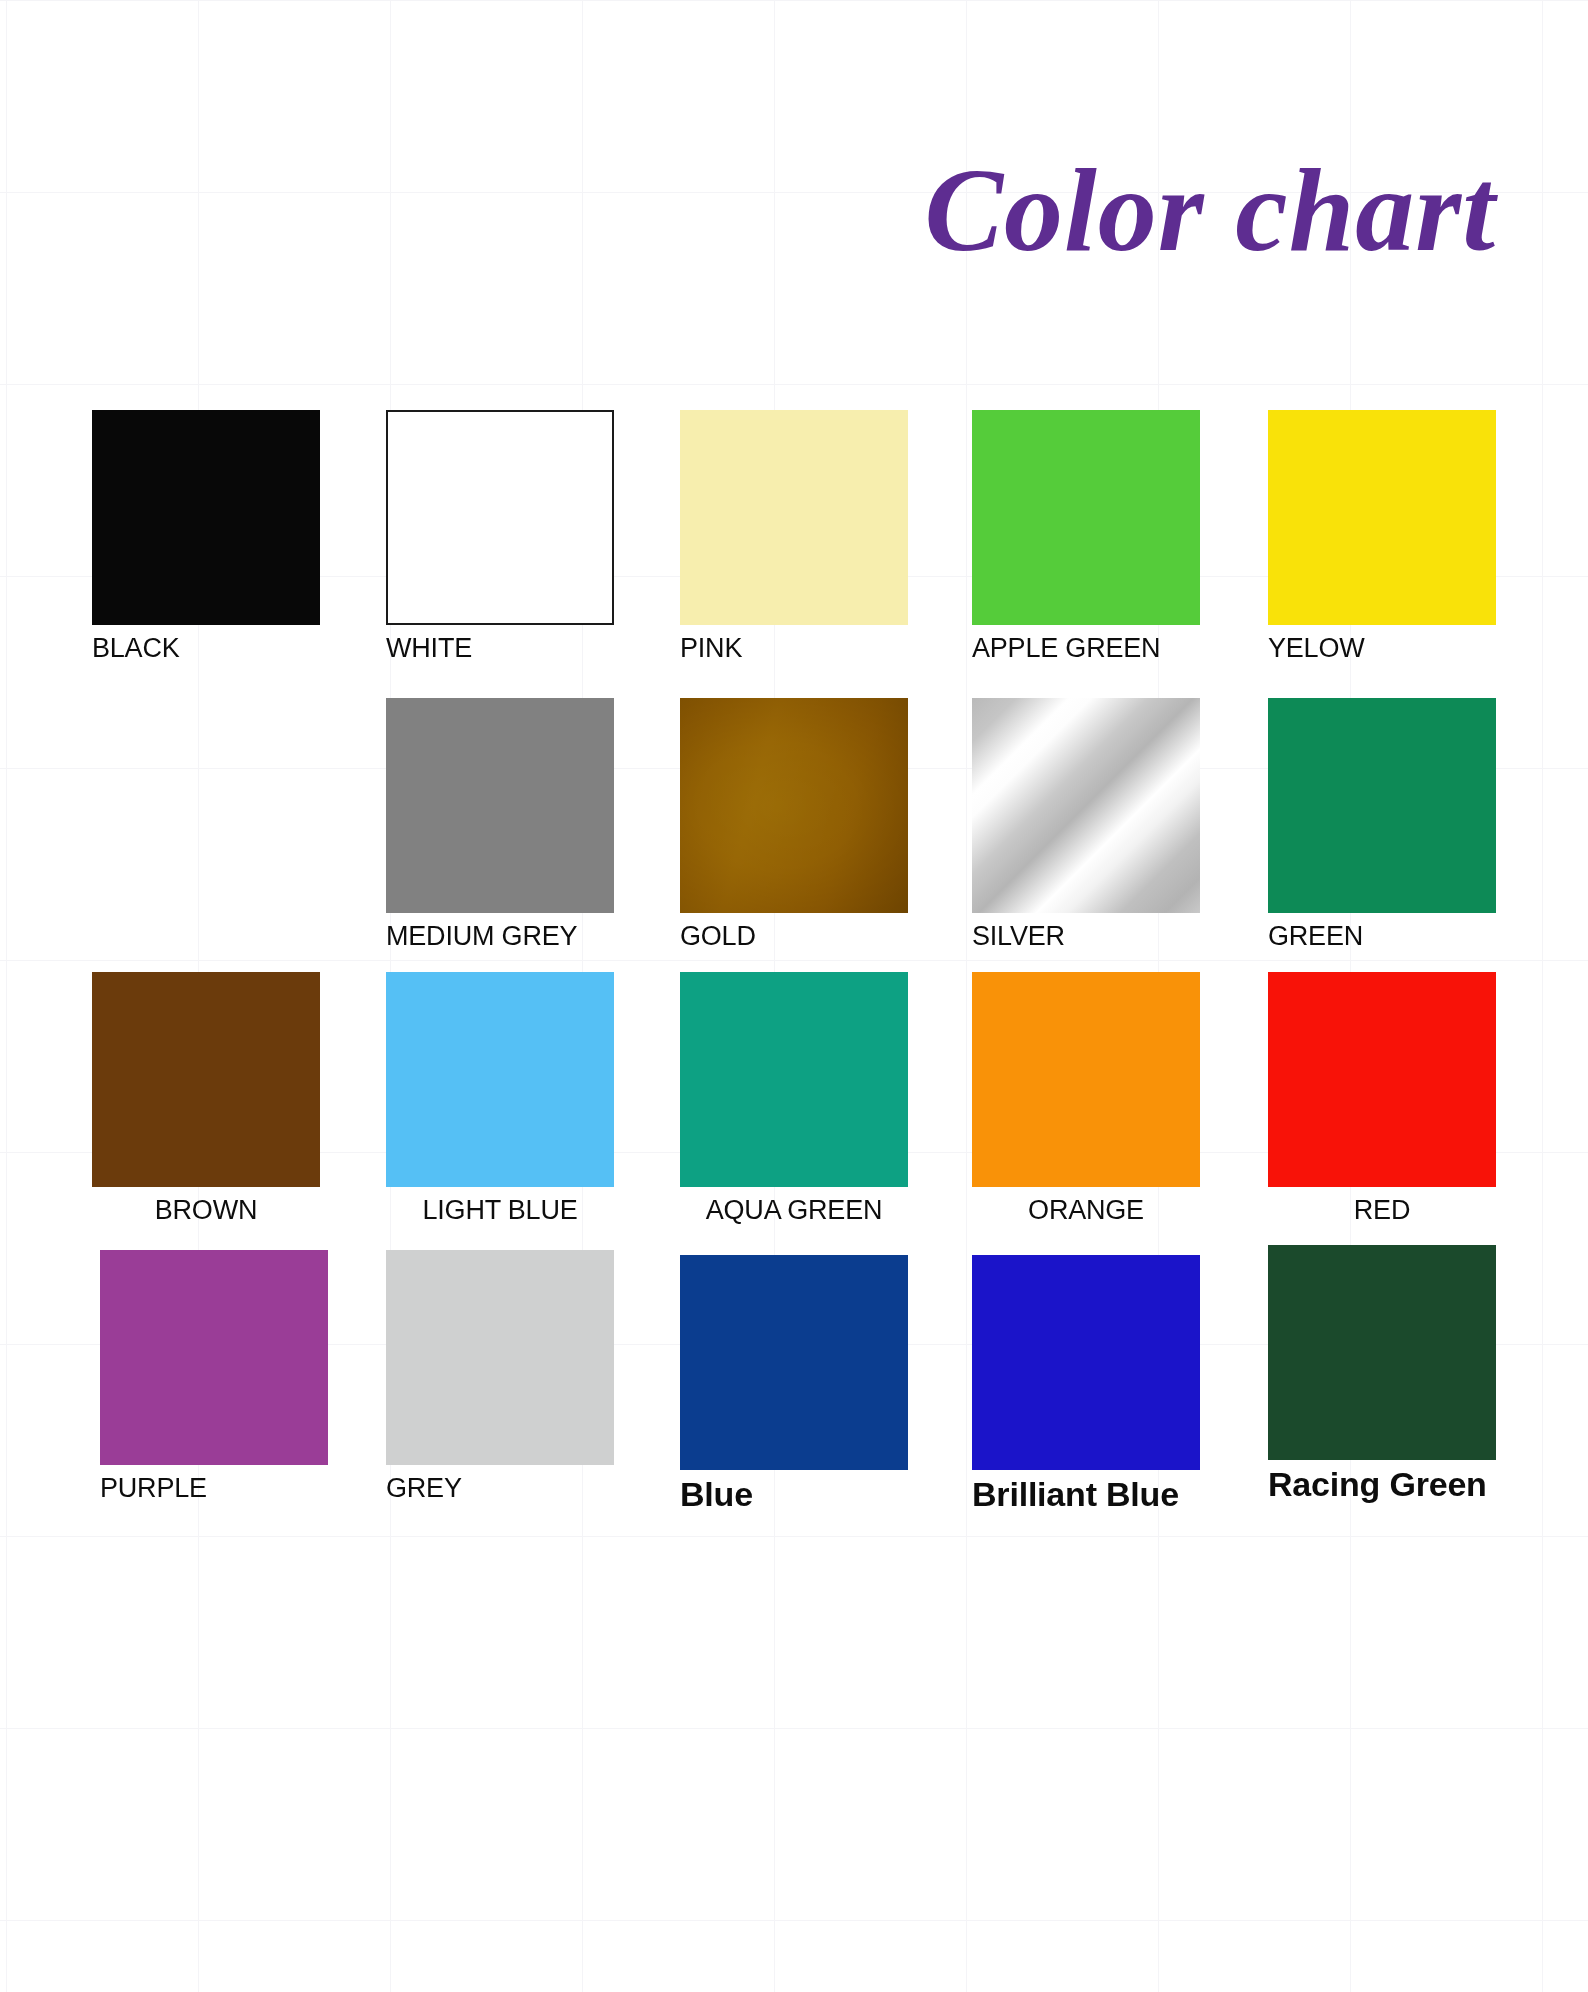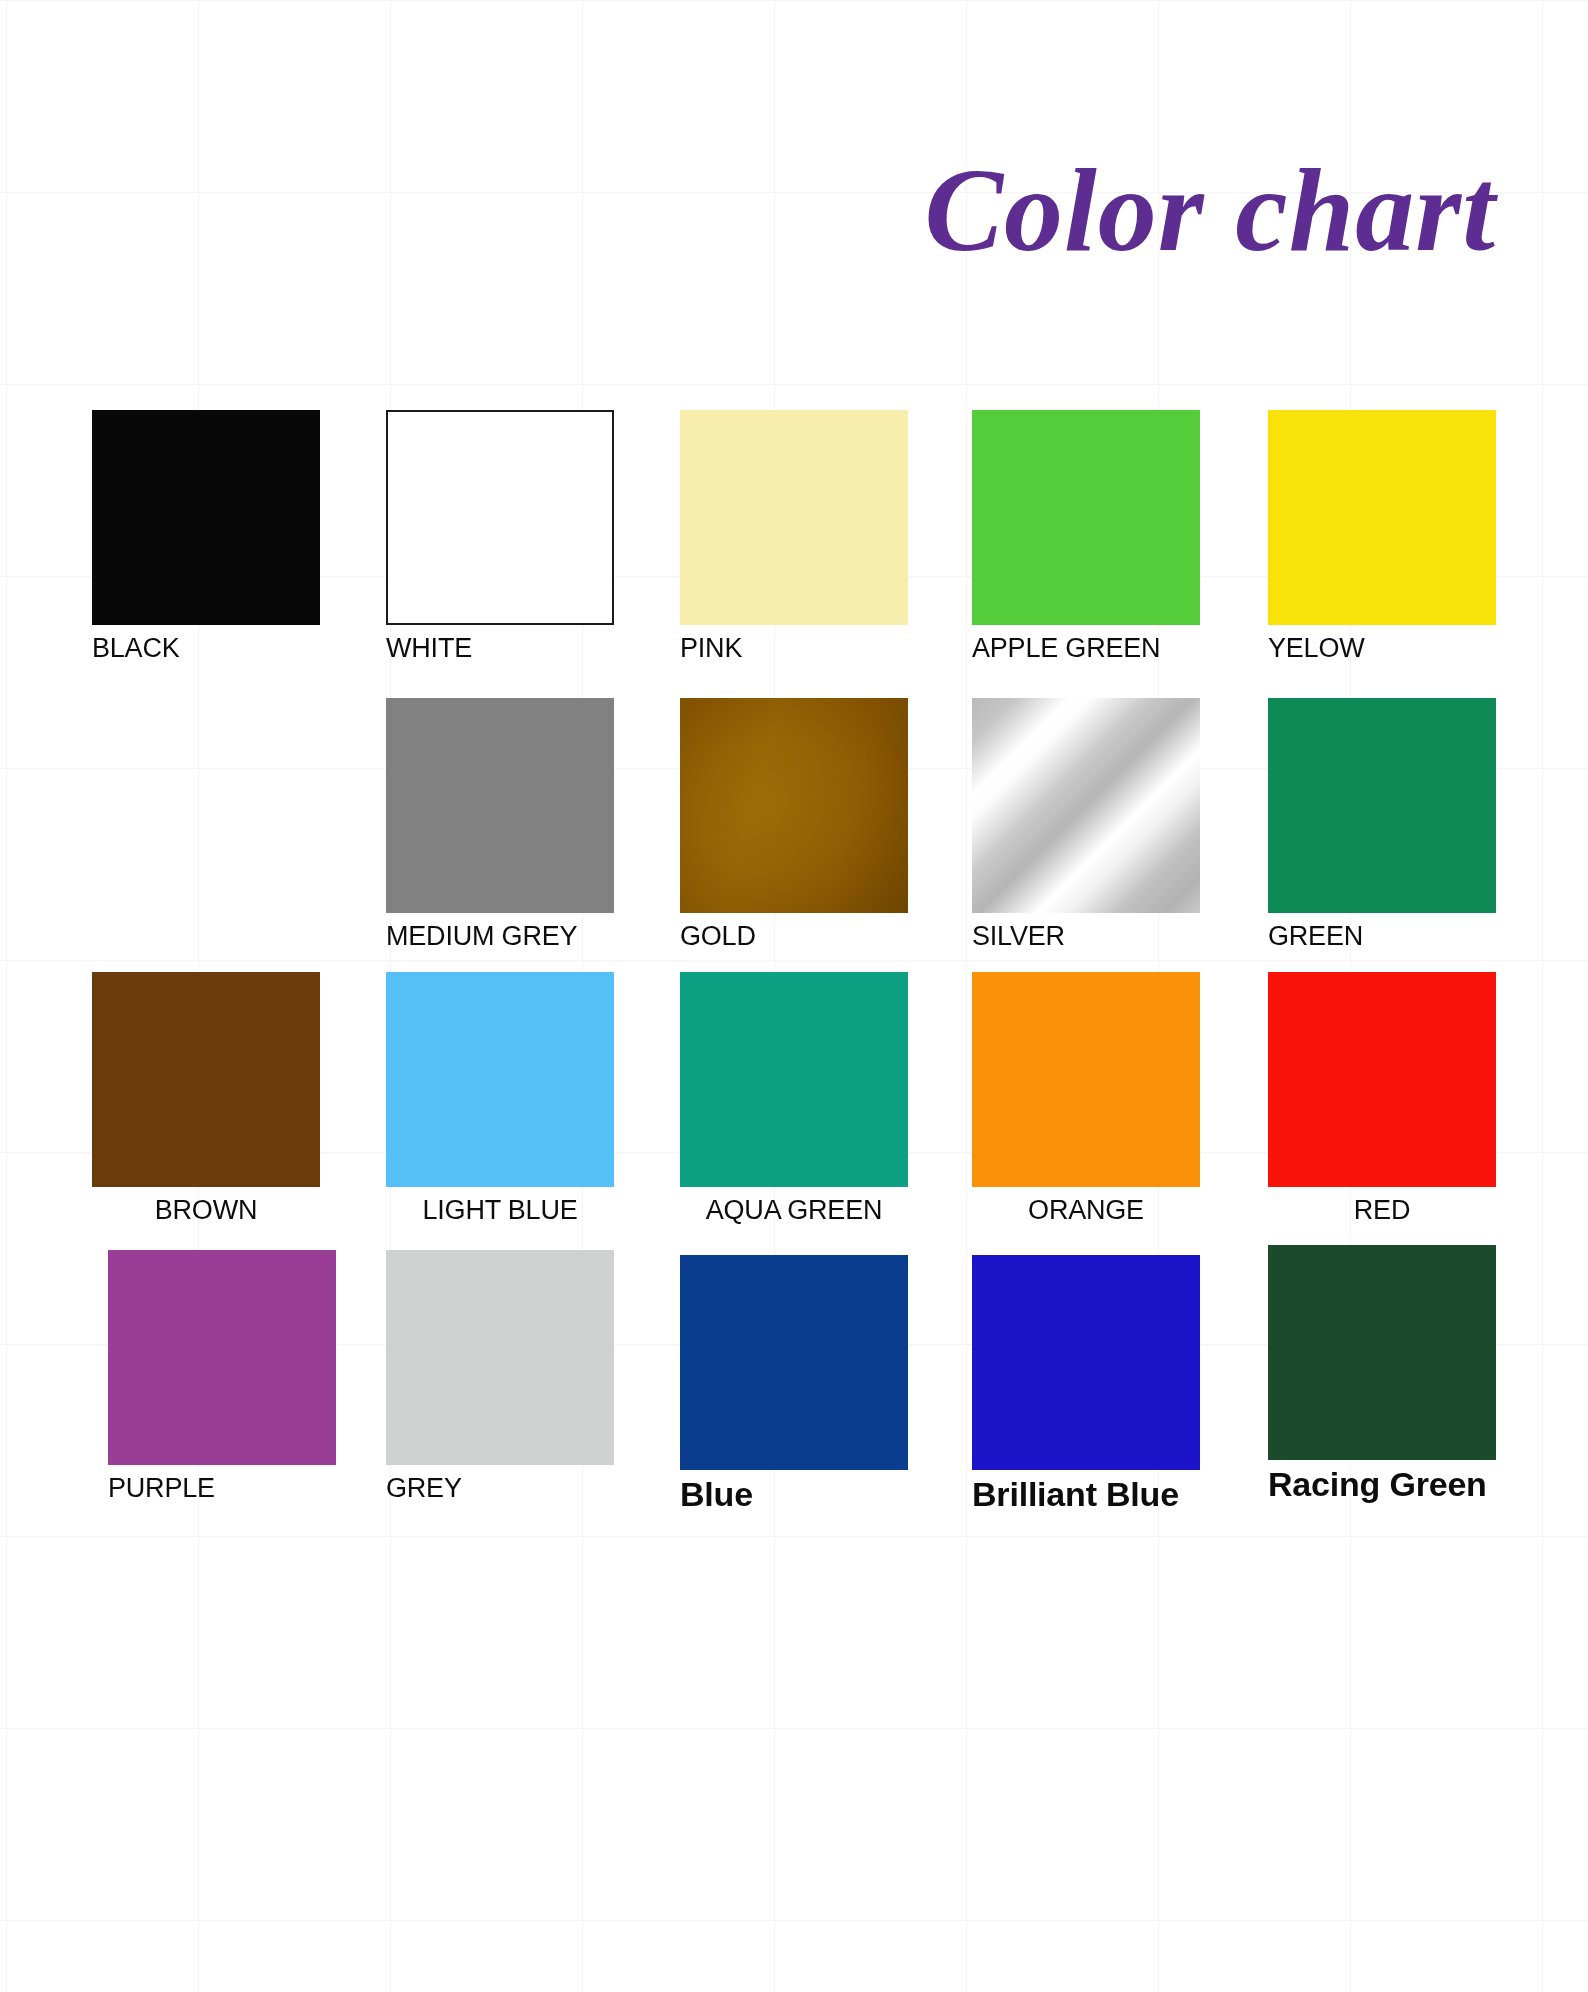--- a/index.html
+++ b/index.html
@@ -157,21 +157,21 @@
         <div class="swatch-cell" style="left: 880px; top: 0px;">
           <div class="swatch-chip" style="background: rgb(249, 146, 8);"></div>
           <div class="swatch-label">ORANGE</div>
         </div>
         <div class="swatch-cell" style="left: 1176px; top: 0px;">
           <div class="swatch-chip" style="background: rgb(248, 18, 8);"></div>
           <div class="swatch-label">RED</div>
         </div>
       </div>
       <div class="swatch-row" style="height: 290px; top: 840px; position: absolute; left: 0px; width: 100%;">
-        <div class="swatch-cell" style="left: 16px; top: 0px;">
+        <div class="swatch-cell" style="left: 8px; top: 0px;">
           <div class="swatch-chip" style="background: rgb(154, 61, 151);"></div>
           <div class="swatch-label">PURPLE</div>
         </div>
         <div class="swatch-cell" style="left: 294px; top: 0px;">
           <div class="swatch-chip" style="background: rgb(207, 208, 208);"></div>
           <div class="swatch-label">GREY</div>
         </div>
         <div class="swatch-cell" style="left: 588px; top: 5px;">
           <div class="swatch-chip" style="background: rgb(11, 61, 143);"></div>
           <div class="swatch-label label-large">Blue</div>

